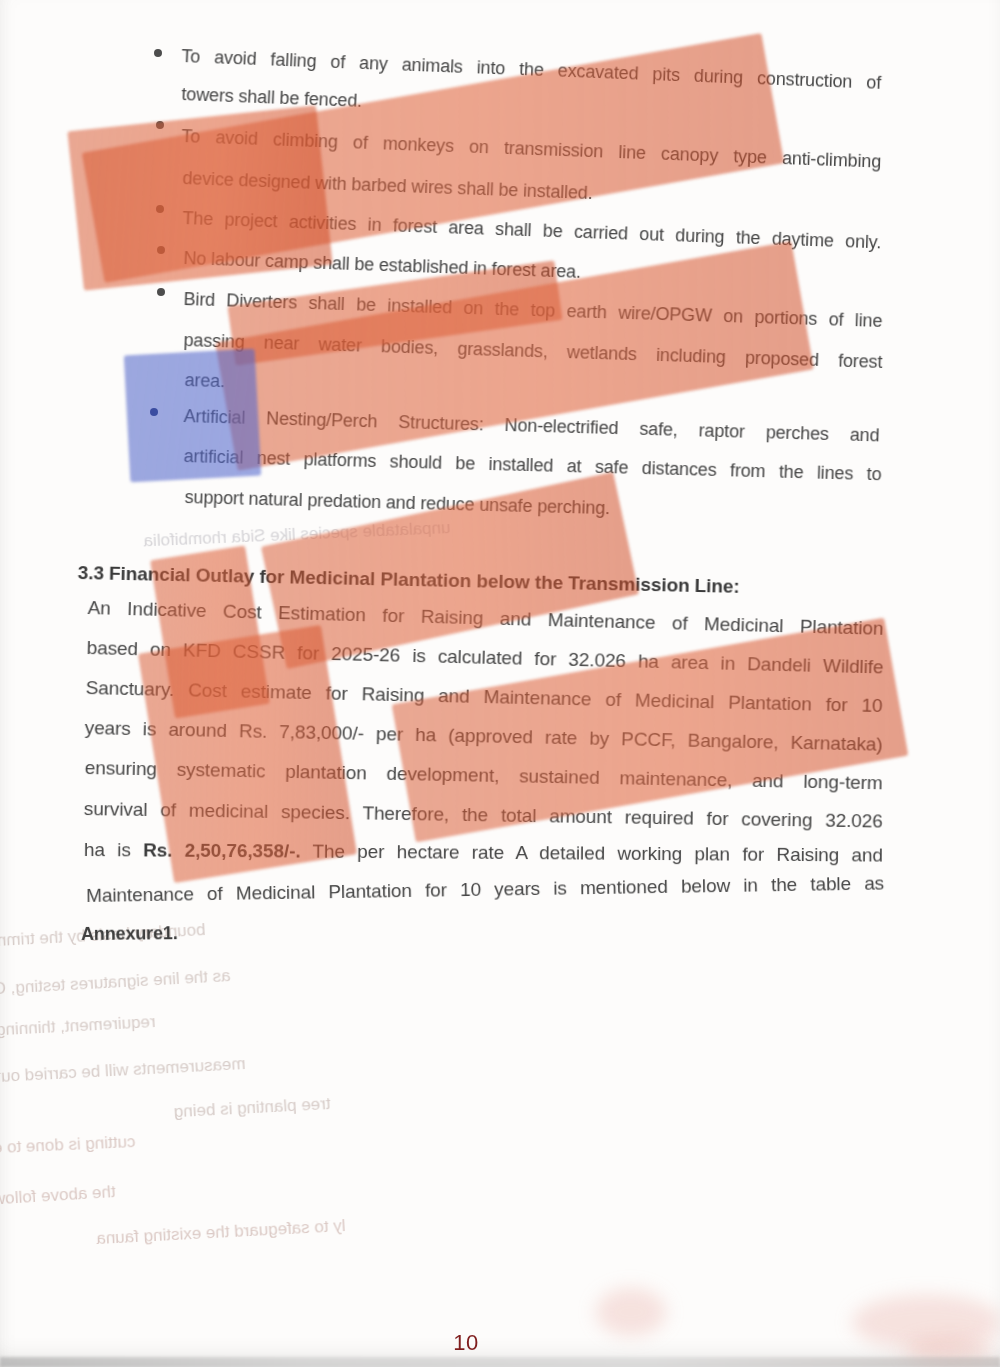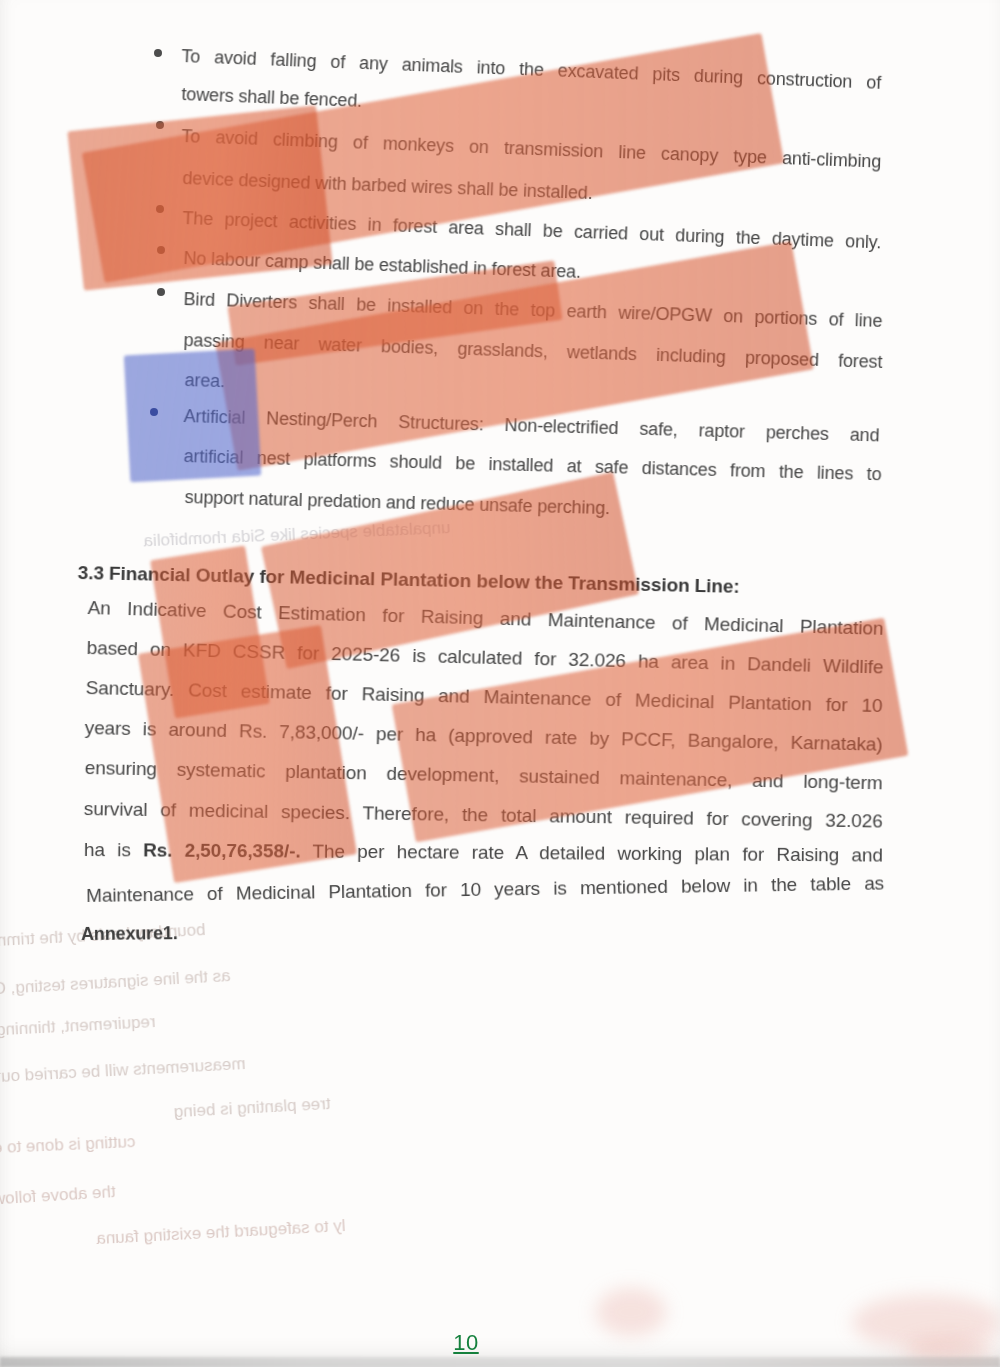--- a/index.html
+++ b/index.html
@@ -35,21 +35,21 @@
     white-space:nowrap;transform-origin:left top;filter:blur(0.6px);
   }
   .blob{position:absolute;border-radius:50%;filter:blur(9px);background:rgba(228,152,140,.26);}
   .watermark{
     position:absolute;left:0;top:1318px;width:1000px;text-align:center;
     font-size:20px;font-weight:700;letter-spacing:.4px;
     color:rgba(252,252,252,.96);
     text-shadow:0 0 1px rgba(150,150,150,.9), 2px 3px 3px rgba(120,120,120,.55), -1px 0 1px rgba(160,160,160,.6), 0 -1px 1px rgba(170,170,170,.5);
     white-space:nowrap;
   }
-  .pagenum{position:absolute;left:440px;top:1330px;width:52px;text-align:center;font-size:22px;color:#15803d;letter-spacing:.5px;text-decoration:underline;}
+  .pagenum{position:absolute;left:440px;top:1330px;width:52px;text-align:center;font-size:22px;color:#7f1d1d;letter-spacing:.5px;}
   .edge-band{position:absolute;left:0;bottom:0;width:100%;height:10px;opacity:.5;filter:blur(1.5px);
     background:linear-gradient(to right,#9a9a9a,#c4c4c4 30%,#d2d2d2 65%,#b7b0ae);}
 </style>
 </head>
 <body>
 
 <div class="page">
 
   <div class="ghost" style="left:450px;top:518px;width:480px;transform:rotate(-2.5deg) scaleX(-1);color:rgba(150,148,158,.38);">unpalatable species like Sida rhombifolia</div>
   <div class="ghost" style="left:205px;top:920px;transform:rotate(-3deg) scaleX(-1);">boundary basis by the trimming</div>

